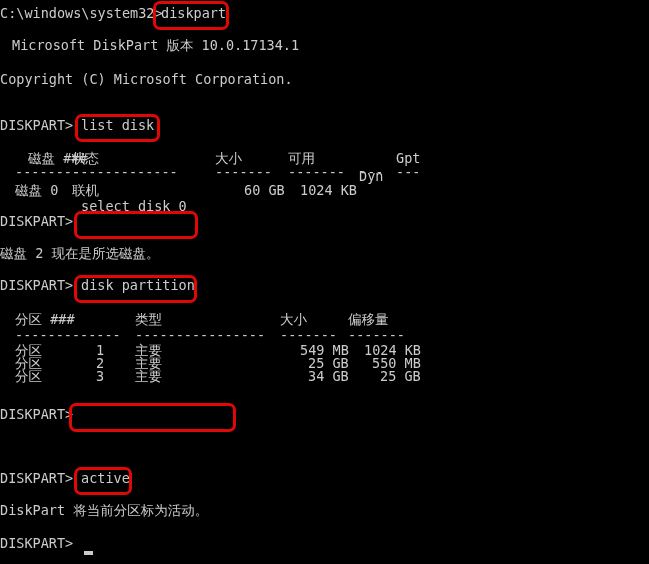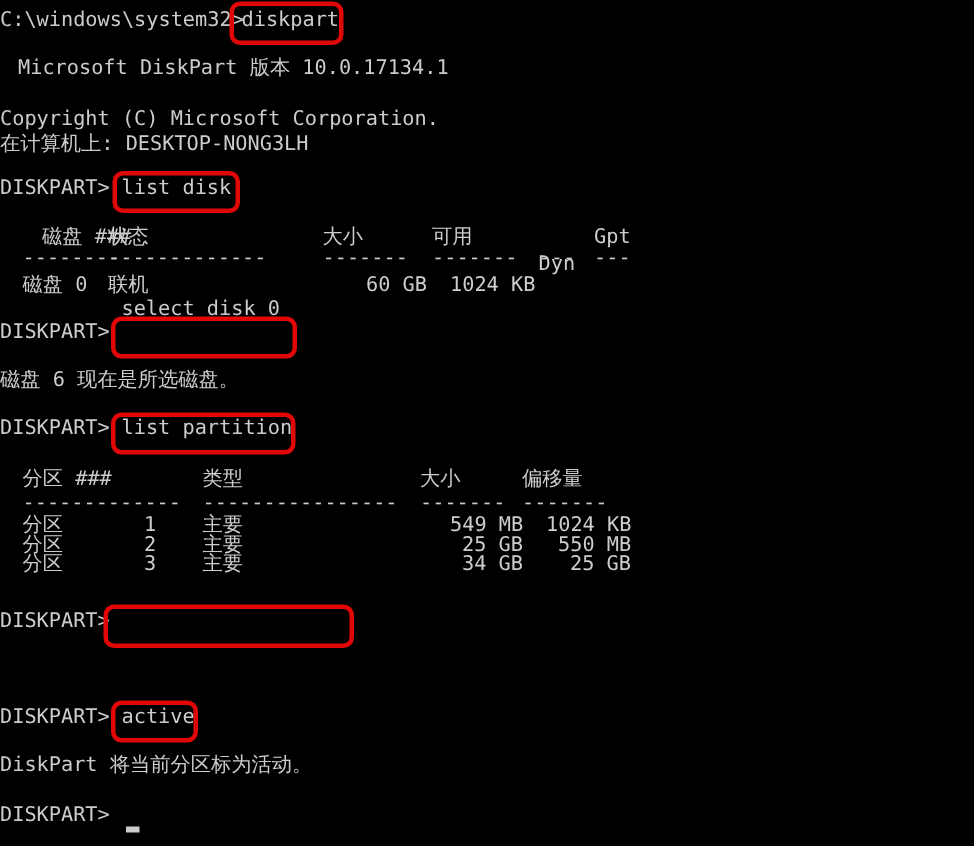--- a/index.html
+++ b/index.html
@@ -43,21 +43,20 @@
 
 <div id="console">
 
   <div class="cell" style="left:0px; top:7px;">C:\windows\system32&gt;</div>
   <div class="cell" style="left:161px; top:7px;">diskpart</div>
 
   <div class="cell" style="left:0px; top:39px;padding-left:12px;">Microsoft DiskPart 版本 10.0.17134.1</div>
 
   <div class="cell" style="left:0px; top:73px;">Copyright (C) Microsoft Corporation.</div>
 
-  <div class="cell" style="left:0px; top:90px;">在计算机上: DESKTOP-NONG3LH</div>
 
   <div class="cell" style="left:0px; top:119px;">DISKPART&gt;</div>
   <div class="cell" style="left:81px; top:119px;">list disk</div>
 
   <div class="cell" style="left:15px; top:152px;margin-left:13px;">磁盘 ###</div>
   <div class="cell" style="left:72px; top:152px;">状态</div>
   <div class="cell" style="left:215px; top:152px;">大小</div>
   <div class="cell" style="left:288px; top:152px;">可用</div>
   <div class="cell" style="left:359px; top:170px;">Dyn</div>
   <div class="cell" style="left:396px; top:152px;">Gpt</div>
@@ -70,24 +69,24 @@
   <div class="cell" style="left:396px; top:166px;">---</div>
 
   <div class="cell" style="left:15px; top:184px;">磁盘 0</div>
   <div class="cell" style="left:72px; top:184px;">联机</div>
   <div class="cell" style="left:244px; top:184px;">60 GB</div>
   <div class="cell" style="left:300px; top:184px;">1024 KB</div>
 
   <div class="cell" style="left:0px; top:215px;">DISKPART&gt;</div>
   <div class="cell" style="left:81px; top:200px;">select disk 0</div>
 
-  <div class="cell" style="left:0px; top:247px;">磁盘 6 现在是所选磁盘。</div>
+  <div class="cell" style="left:0px; top:247px;">磁盘 2 现在是所选磁盘。</div>
 
   <div class="cell" style="left:0px; top:279px;">DISKPART&gt;</div>
-  <div class="cell" style="left:81px; top:279px;">list partition</div>
+  <div class="cell" style="left:81px; top:279px;">disk partition</div>
 
   <div class="cell" style="left:15px; top:313px;">分区 ###</div>
   <div class="cell" style="left:135px; top:313px;text-align:center;">类型</div>
   <div class="cell" style="left:280px; top:313px;">大小</div>
   <div class="cell" style="left:348px; top:313px;">偏移量</div>
 
   <div class="cell" style="left:15px; top:329px;">-------------</div>
   <div class="cell" style="left:135px; top:329px;">----------------</div>
   <div class="cell" style="left:280px; top:329px;">-------</div>
   <div class="cell" style="left:348px; top:329px;">-------</div>

